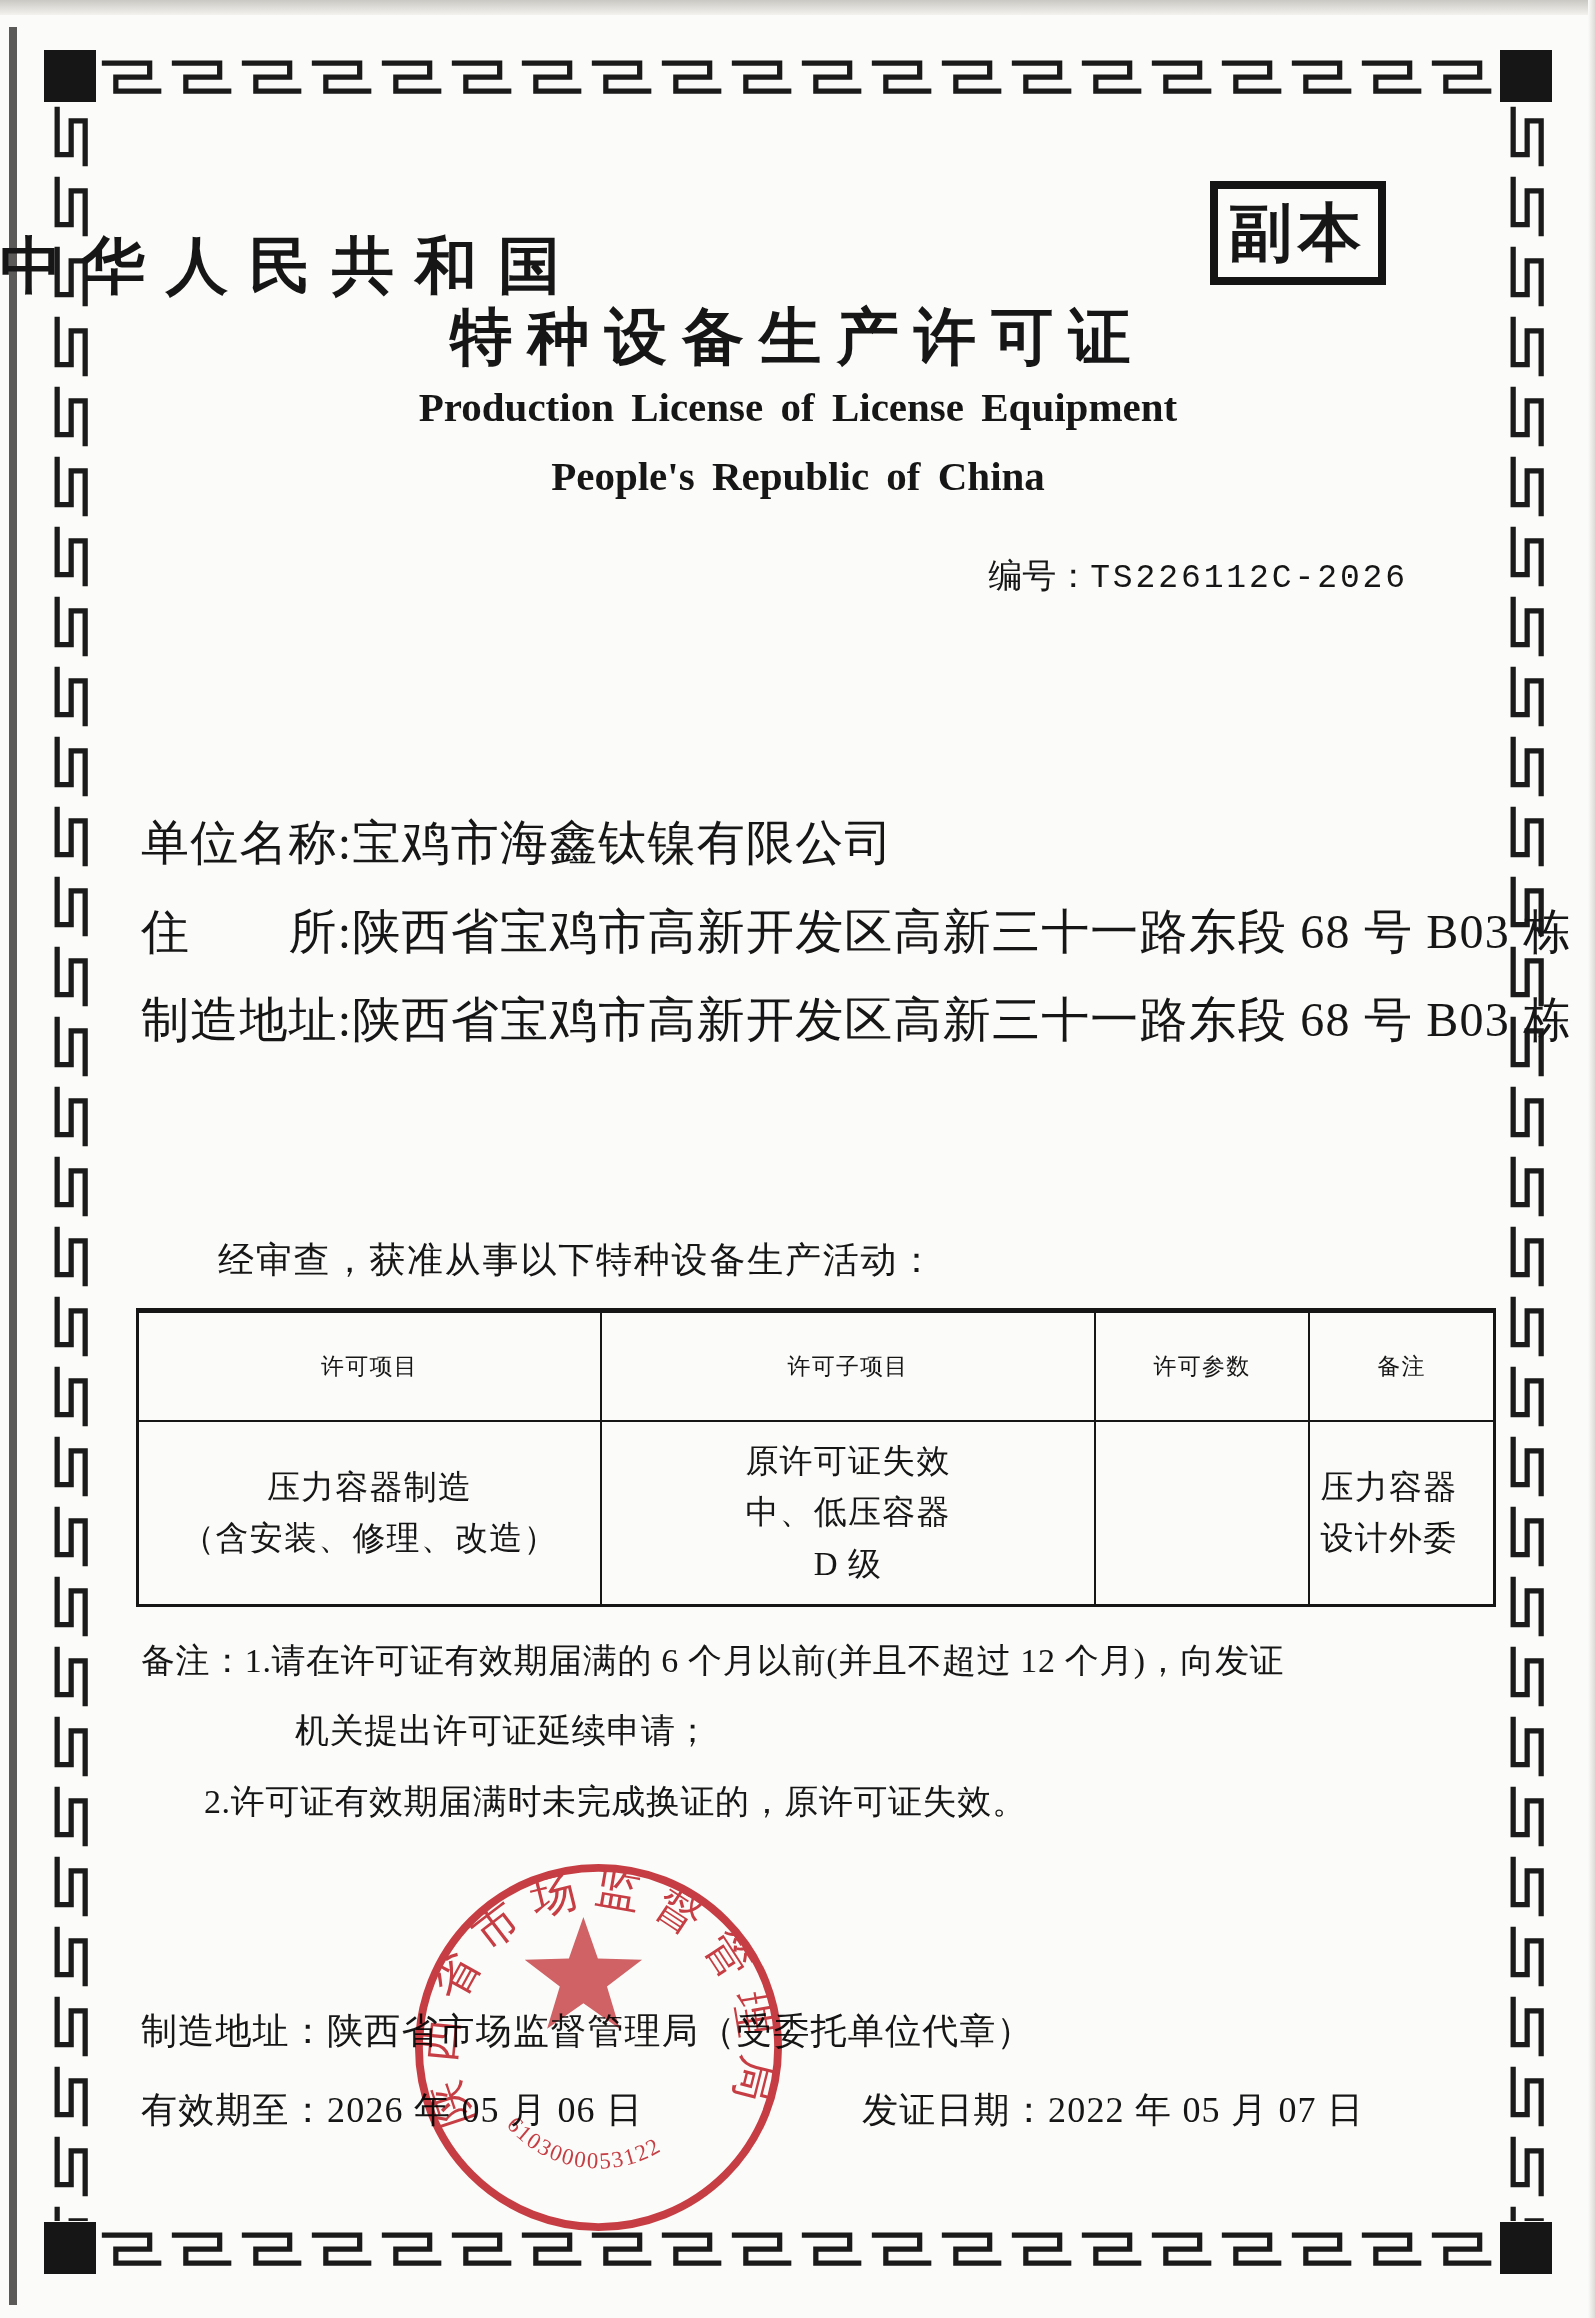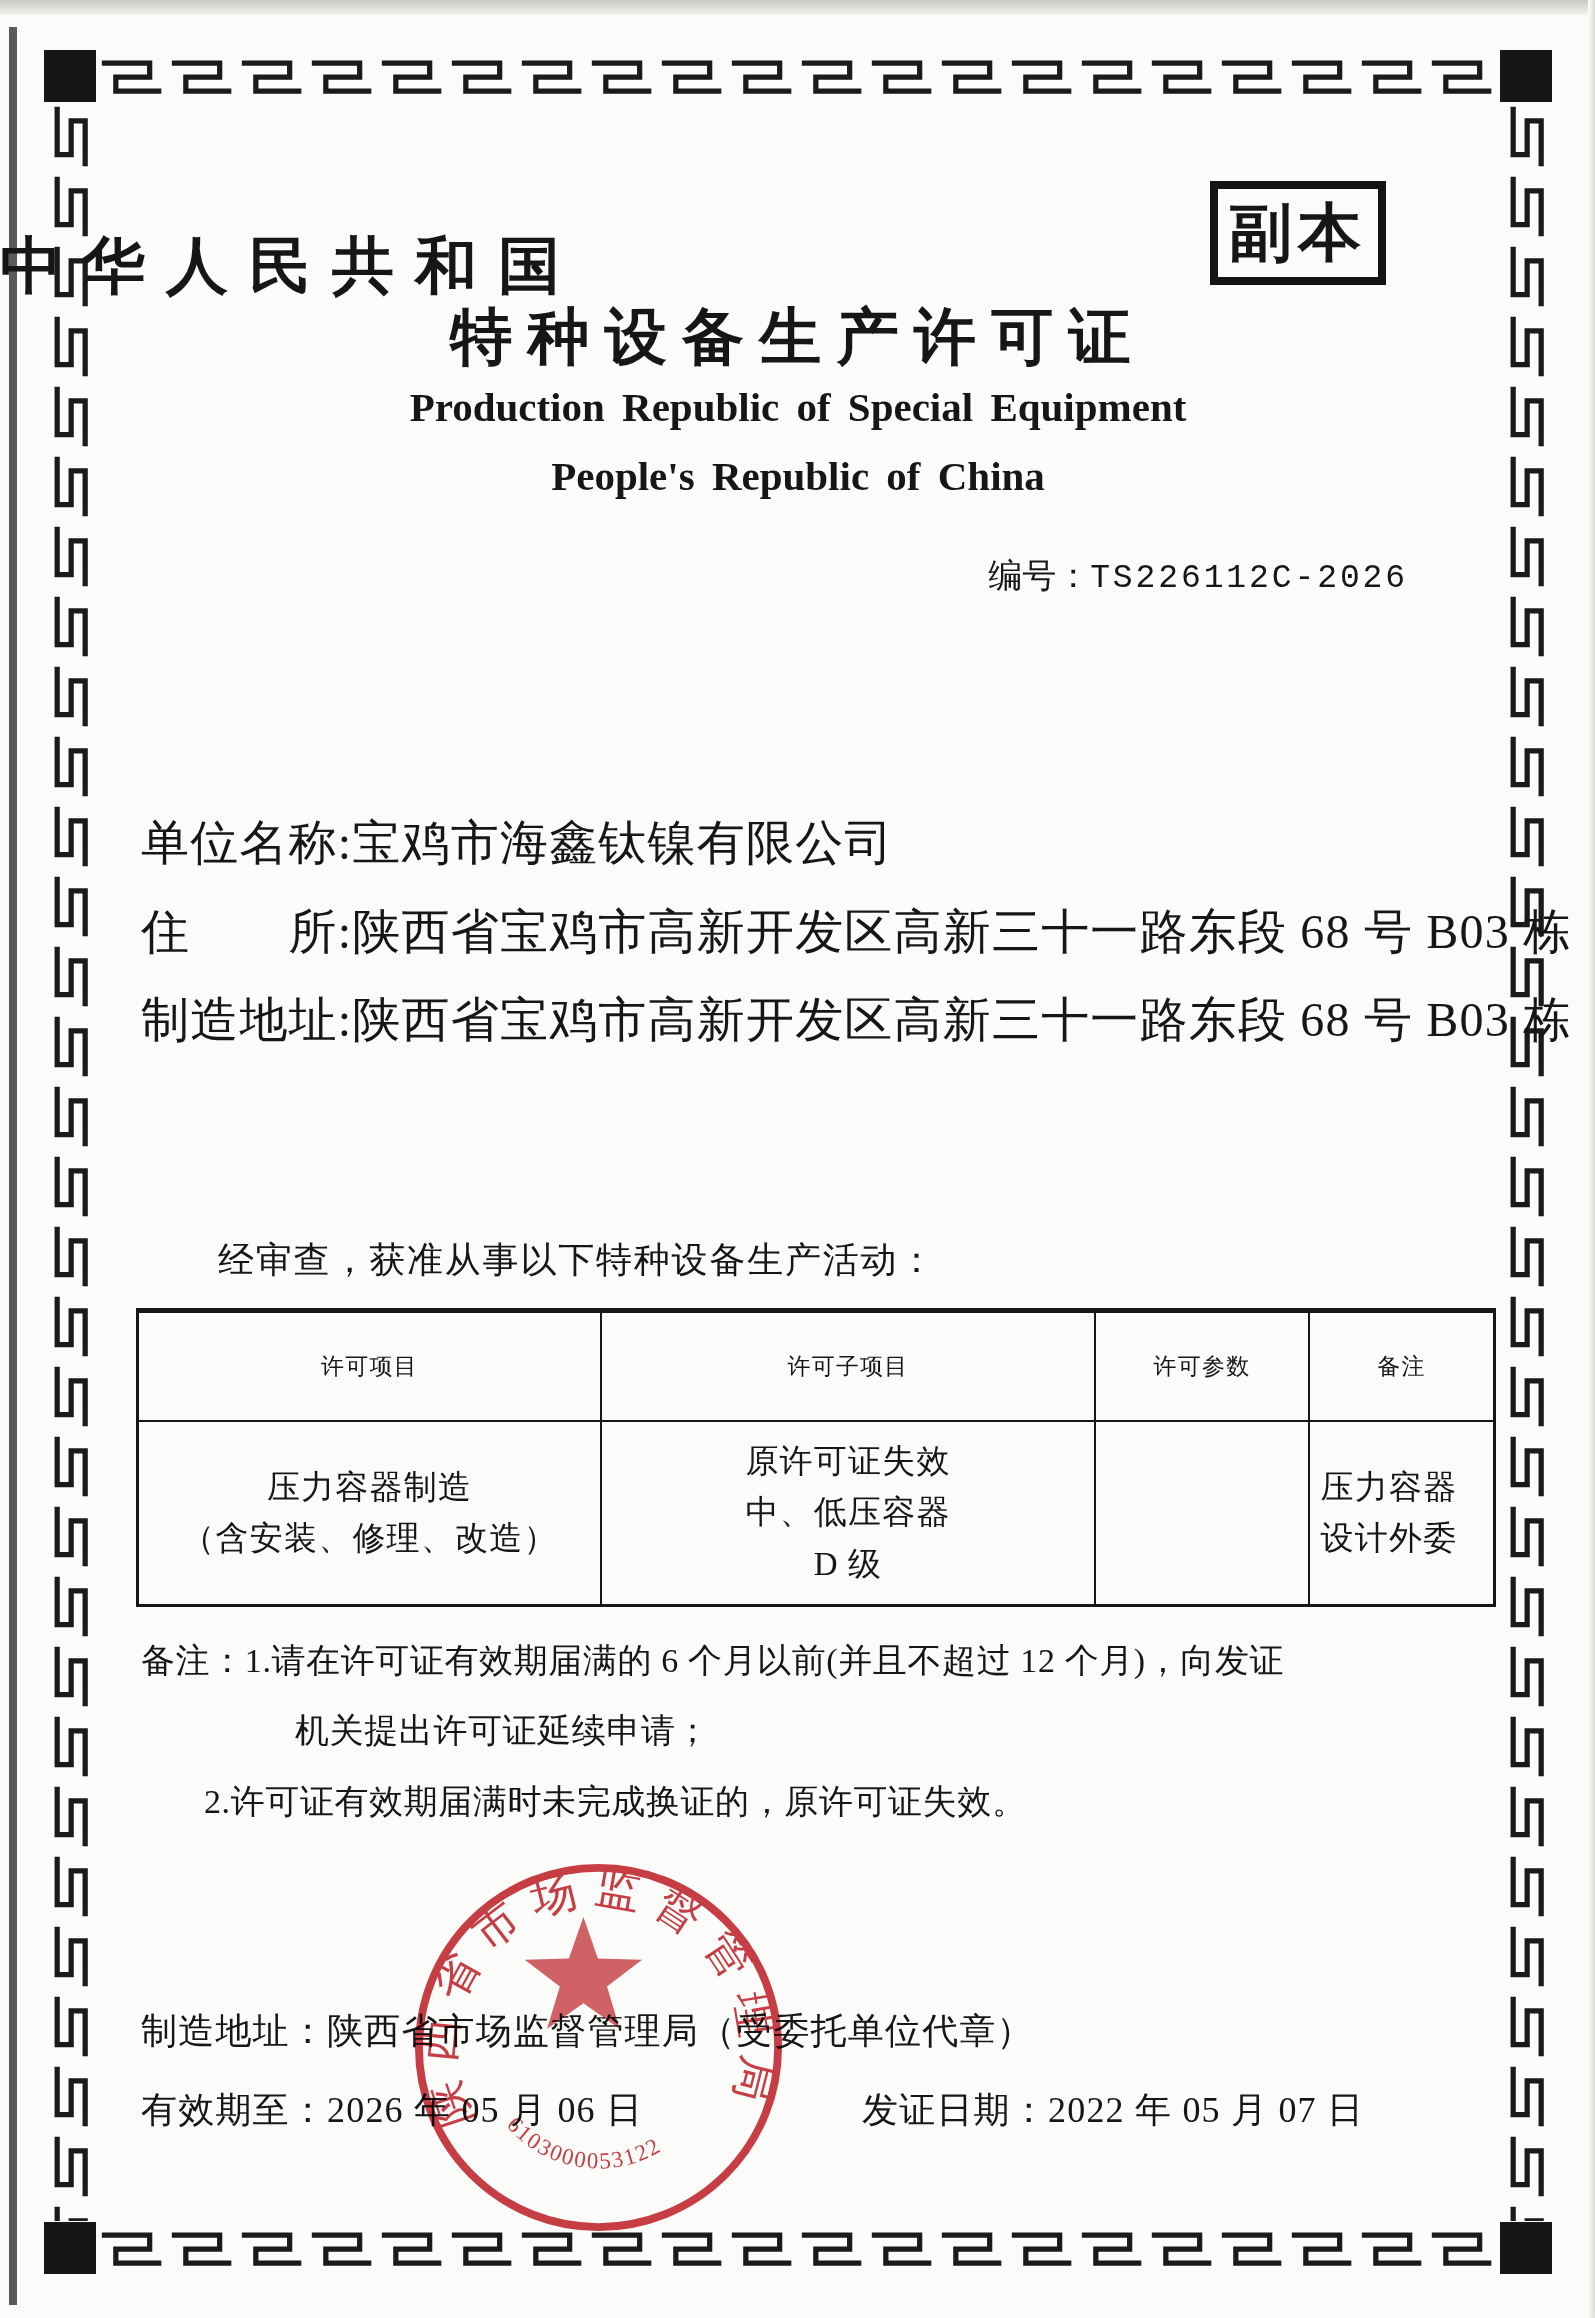--- a/index.html
+++ b/index.html
@@ -421,21 +421,21 @@
         <path d="M22 10 V92 H46 V34 H70 V112" fill="none" stroke="#1a1a1a" stroke-width="9"></path>
       </svg>
     </div>
 
   <div class="abs copy-badge">
     <span>副本</span>
   </div>
 
   <div class="abs title-cn1">中华人民共和国</div>
   <div class="abs title-cn2">特种设备生产许可证</div>
-  <div class="abs title-en1">Production Republic of Special Equipment</div>
+  <div class="abs title-en1">Production License of License Equipment</div>
   <div class="abs title-en2">People's Republic of China</div>
 
   <div class="abs license-no">
     <span>编号：</span><span class="num">TS226112C-2026</span>
   </div>
 
   <div class="abs field-row f-company">
     <span>单位名称:</span><span>宝鸡市海鑫钛镍有限公司</span>
   </div>
   <div class="abs field-row f-residence">

